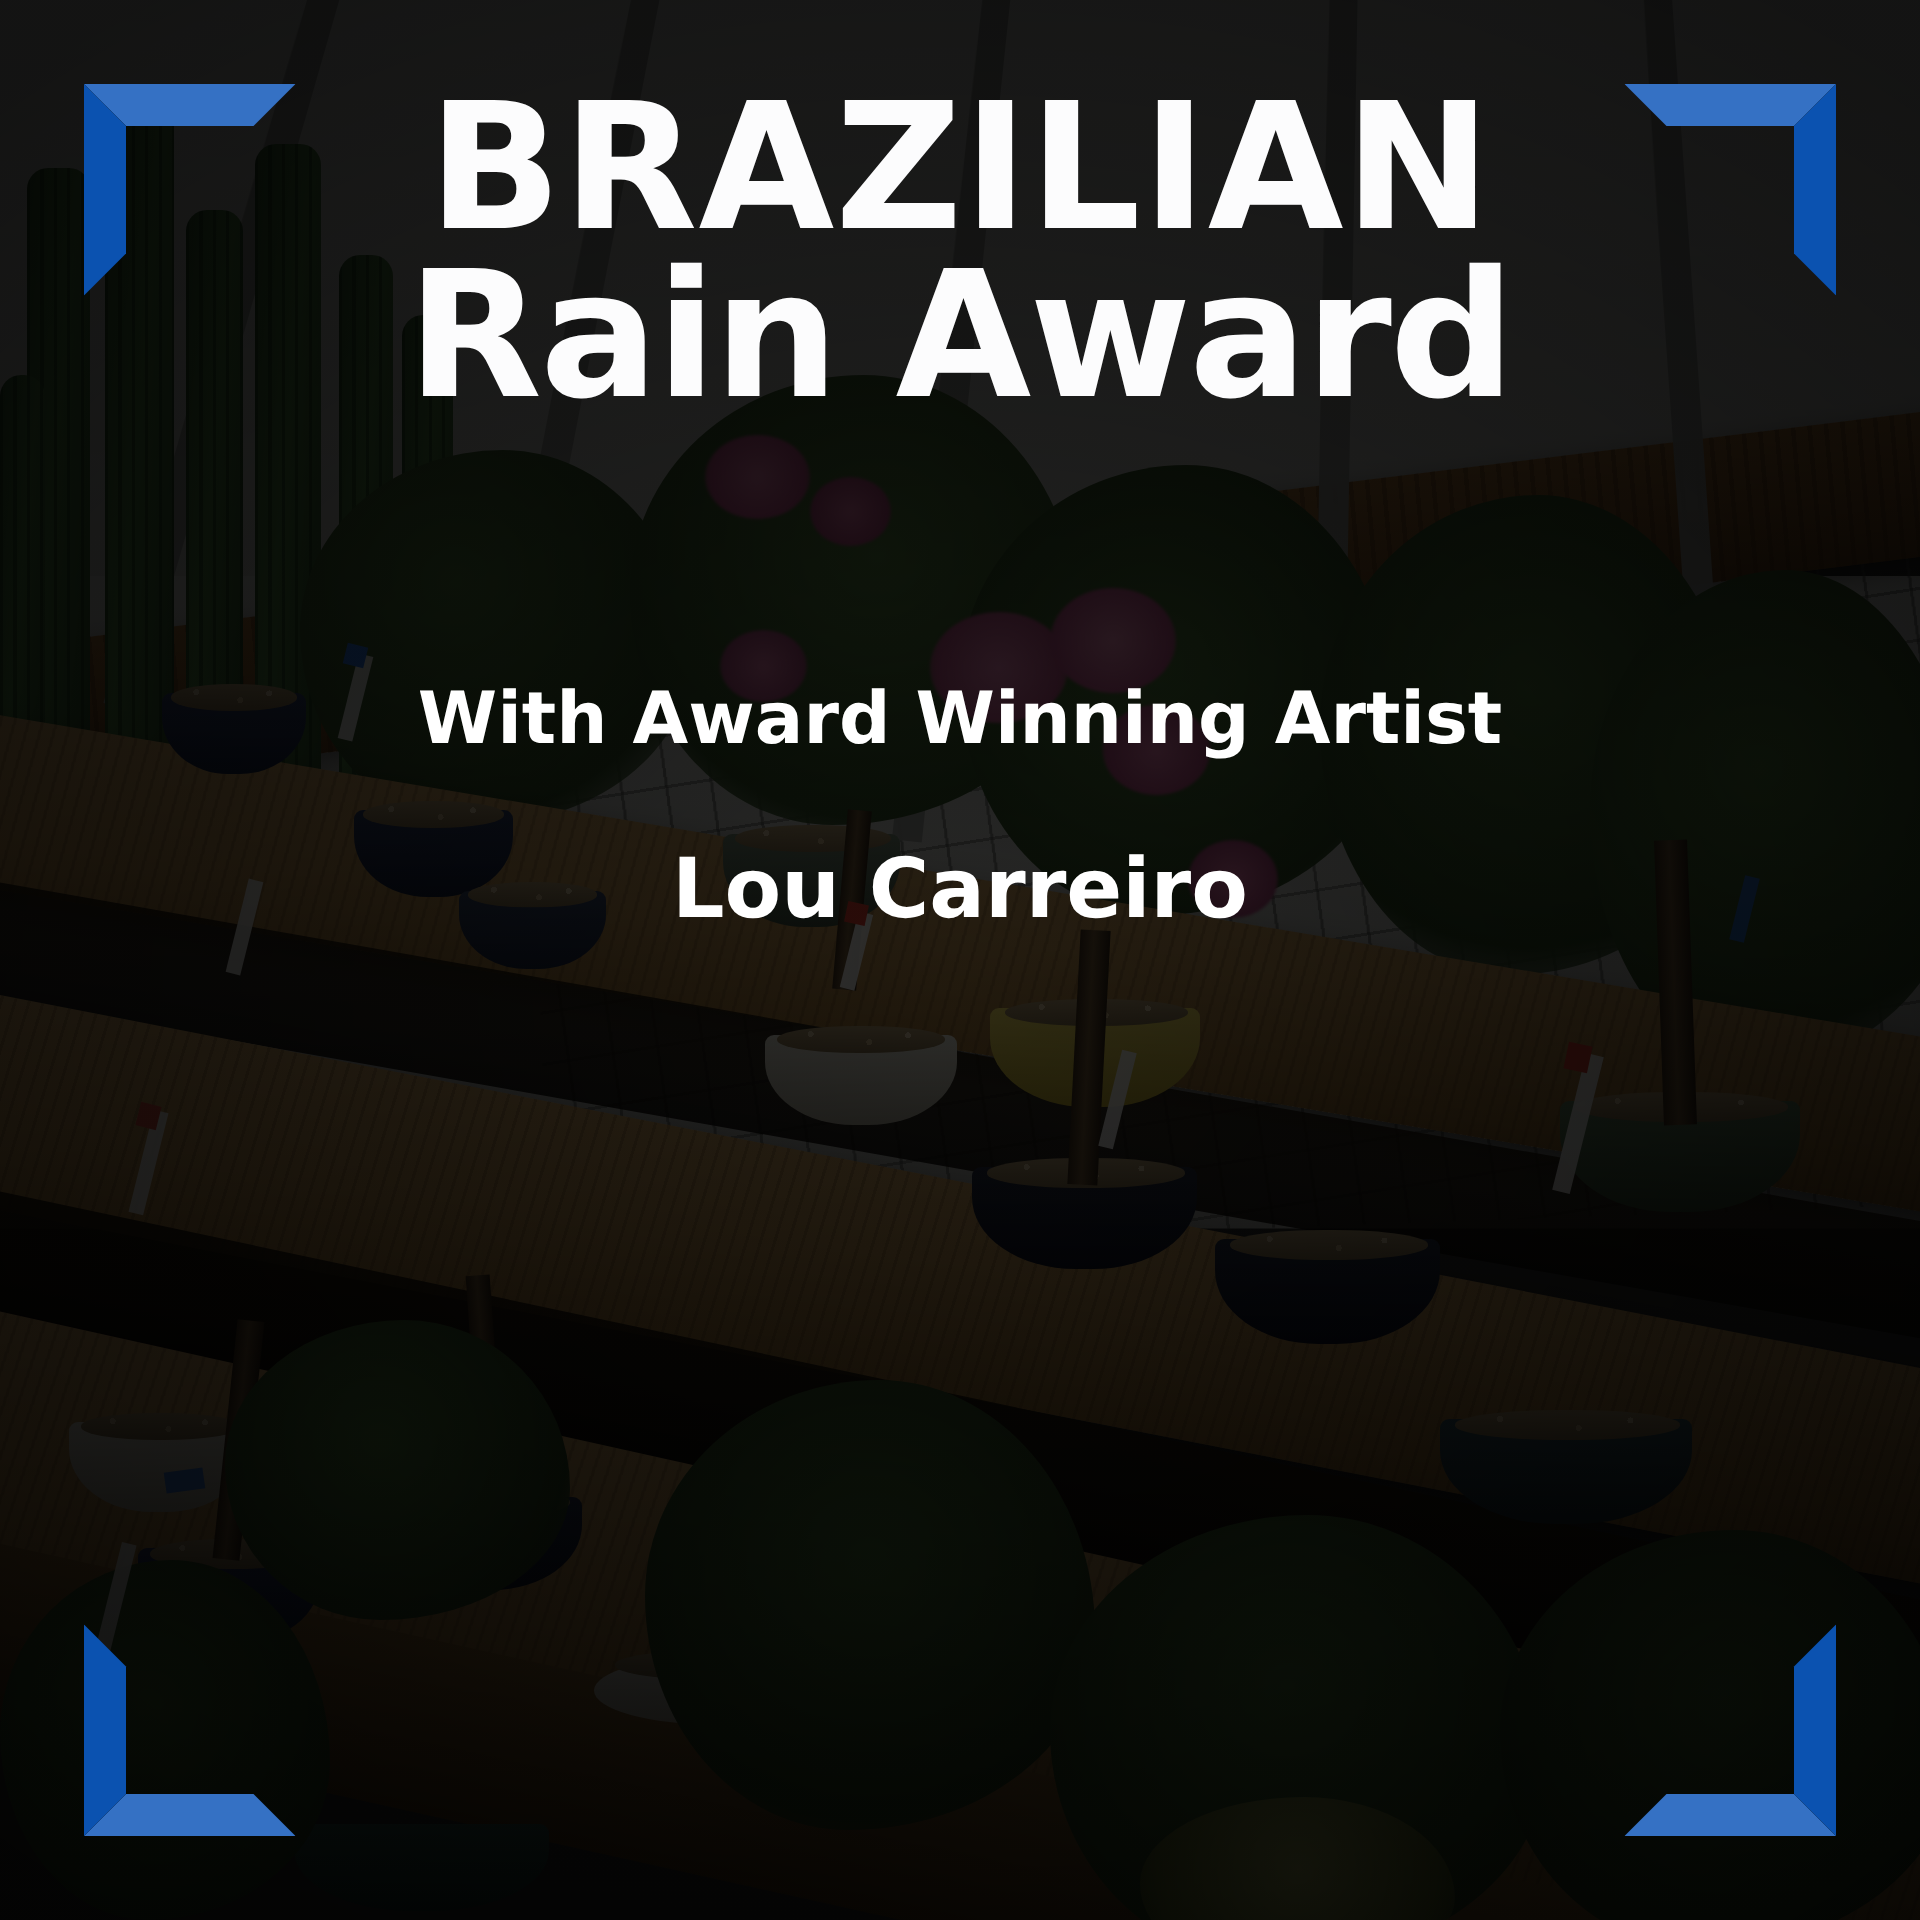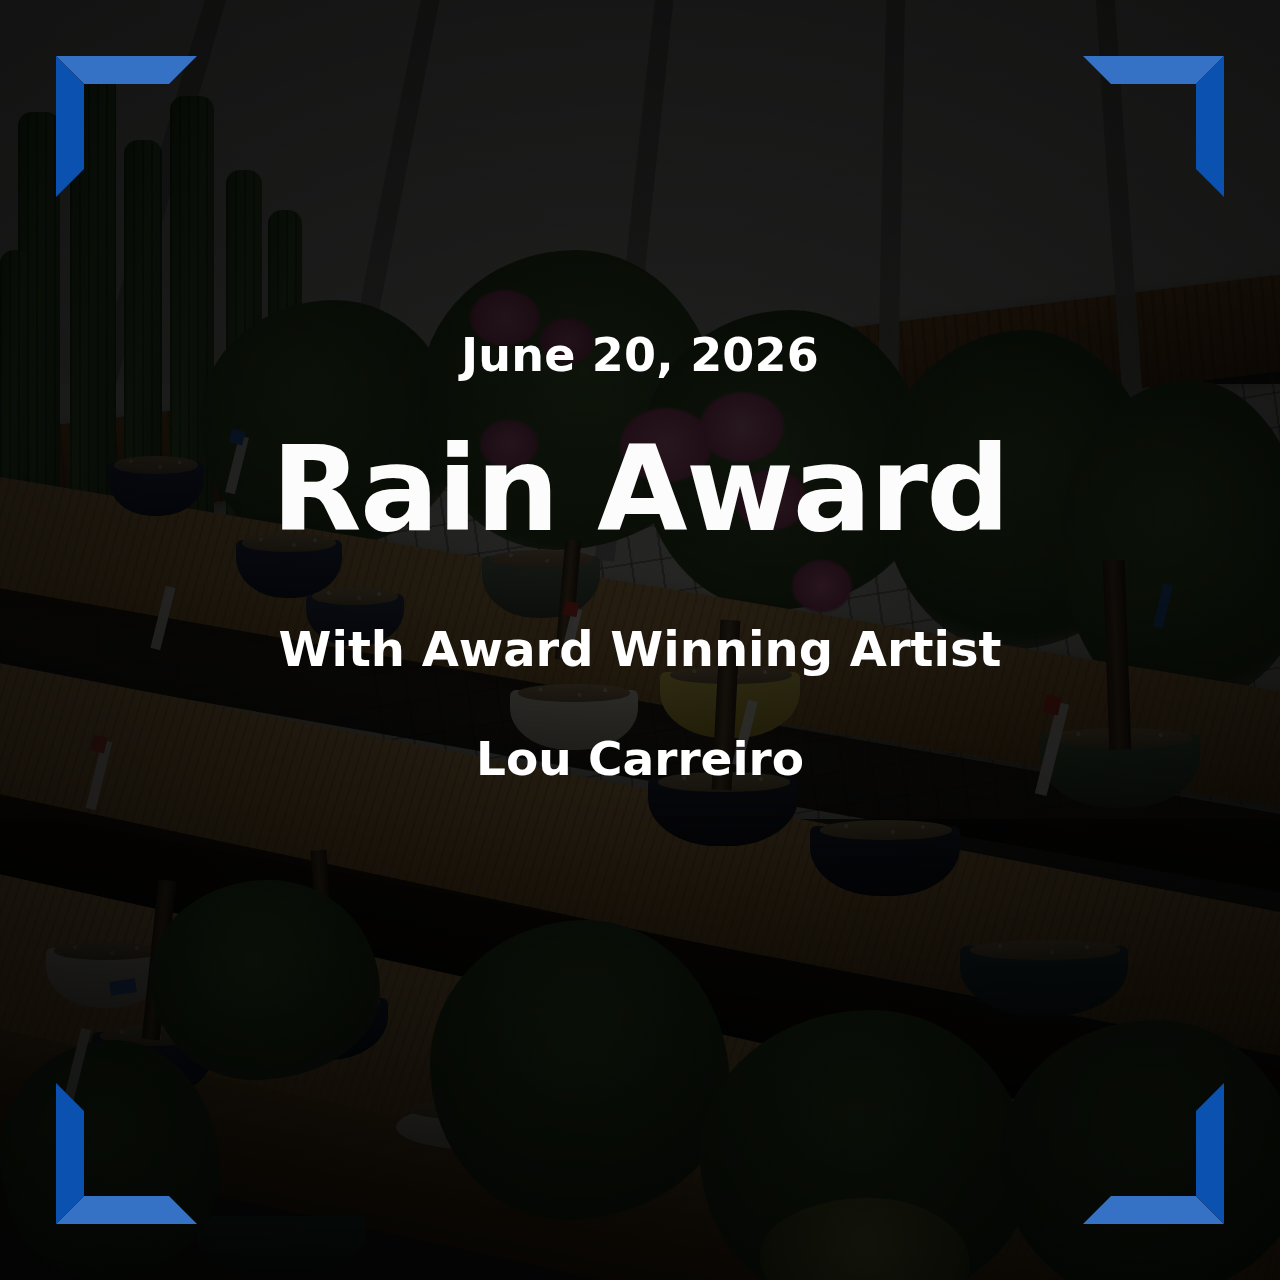--- a/index.html
+++ b/index.html
@@ -144,25 +144,26 @@
   .title{
     margin-top:56px;
     font-size:117px;font-weight:800;line-height:.96;
     letter-spacing:-1.5px;color:#fcfcfd;
     max-width:1100px;
   }
   .title .l1{display:block;letter-spacing:.5px;}
   .title .l2{display:block;}
   .title .l3{display:block;}
   .with{
+    margin-top:96px;
     font-size:48px;font-weight:700;line-height:1;color:#ffffff;
   }
   .artist{
     margin-top:62px;
-    font-size:47px;font-weight:700;line-height:1;color:#ffffff;
+    font-size:55px;font-weight:700;line-height:1;color:#ffffff;
   }
 </style>
 </head>
 <body>
 
 <div class="poster">
 
   <div class="photo">
 
     <div class="roof"></div>
@@ -290,23 +291,23 @@
 
   <div class="corner c-br">
     <svg viewBox="0 0 141 141" xmlns="http://www.w3.org/2000/svg">
       <polygon points="0,0 141,0 113,28 28,28" fill="#3571C4"></polygon>
       <polygon points="0,0 28,28 28,113 0,141" fill="#0B52B0"></polygon>
     </svg>
   </div>
 
   <div class="content">
 
-    <div class="date">June 20, 2026</div>
 
     <h1 class="title">
+      <span class="l1">BRAZILIAN</span>
       <span class="l2">Rain Award</span>
     </h1>
 
     <div class="with">With Award Winning Artist</div>
     <div class="artist">Lou Carreiro</div>
 
   </div>
 
 </div>
 

